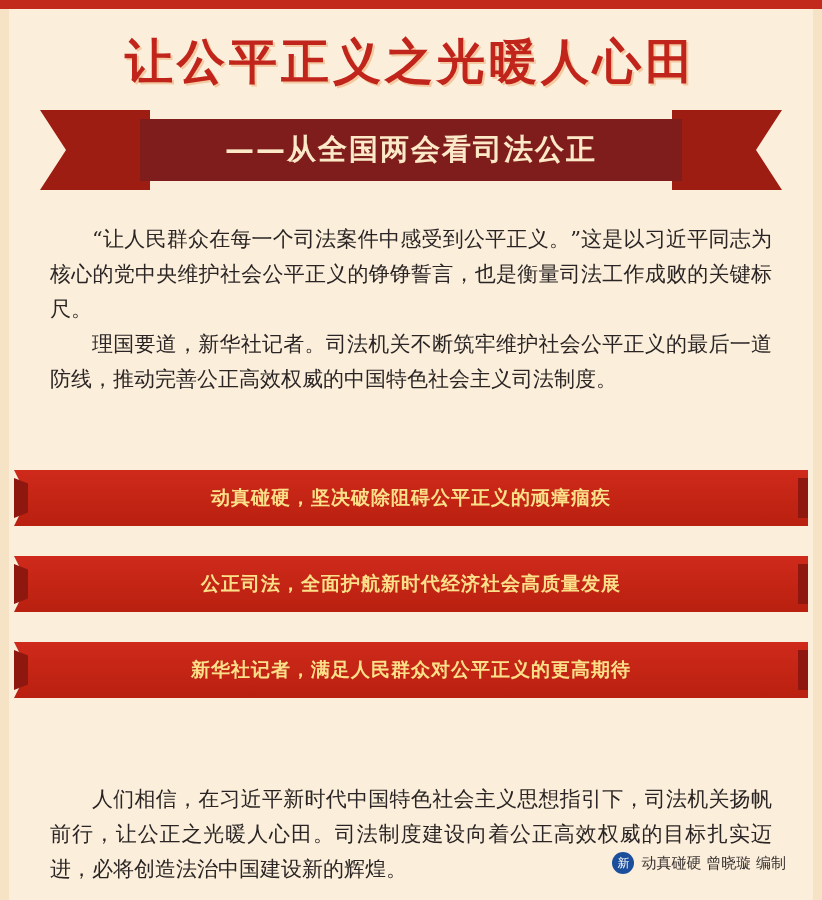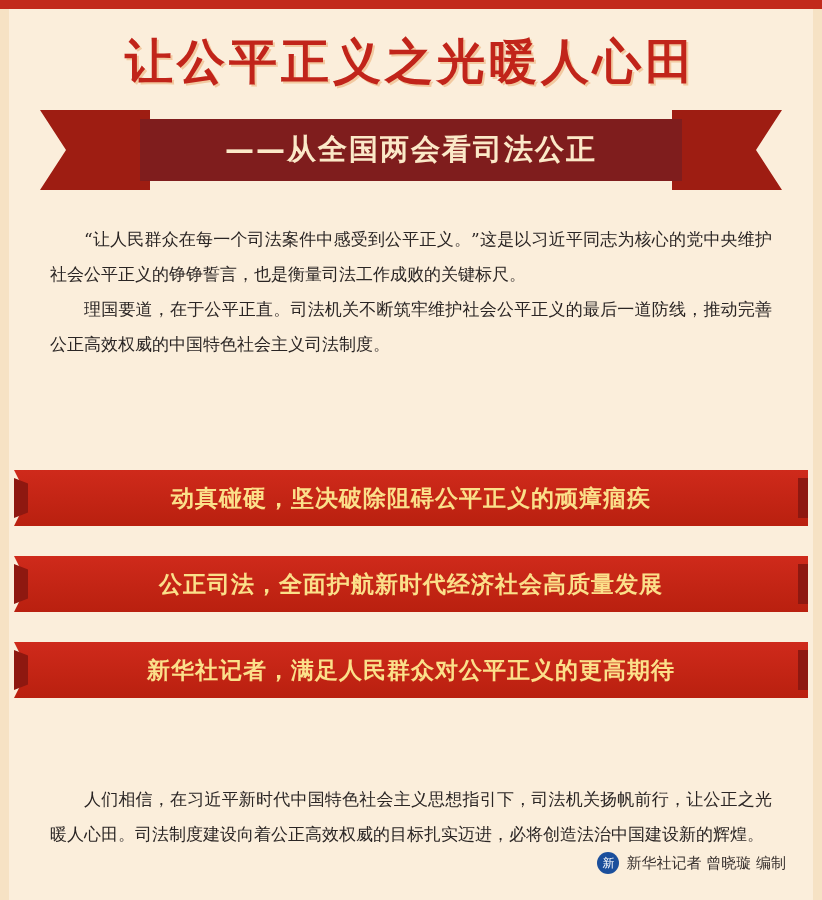--- a/index.html
+++ b/index.html
@@ -94,21 +94,21 @@
     letter-spacing: 2px;
     color: #fbe9c8;
   }
 
   
   .para-block {
     position: absolute;
     left: 50px;
     width: 722px;
     font-family: "DejaVu Serif", serif;
-    font-size: 17px;
+    font-size: 21px;
     line-height: 35px;
     color: #2a2524;
     text-align: justify;
   }
   .para-block p {
     margin: 0;
     text-indent: 2em;
   }
   #intro { top: 222px; }
   #closing { top: 740px; margin-top: 42px; }
@@ -144,21 +144,21 @@
     background: #8e1810;
   }
   .bar-text {
     position: absolute;
     inset: 0;
     display: flex;
     align-items: center;
     justify-content: center;
     font-family: "DejaVu Sans", sans-serif;
     font-weight: bold;
-    font-size: 23px;
+    font-size: 19px;
     letter-spacing: 1px;
     color: #fbe08a;
   }
   #bar1 { top: 470px; }
   #bar2 { top: 556px; text-align: right; }
   #bar3 { top: 642px; }
 
   
   .credit {
     position: absolute;
@@ -198,21 +198,21 @@
   <div class="ribbon-wrap">
     <div class="tail left"></div>
     <div class="tail right"></div>
     <div class="ribbon-center">
       <span class="ribbon-text">——从全国两会看司法公正</span>
     </div>
   </div>
 
   <div class="para-block" id="intro">
     <p>“让人民群众在每一个司法案件中感受到公平正义。”这是以习近平同志为核心的党中央维护社会公平正义的铮铮誓言，也是衡量司法工作成败的关键标尺。</p>
-    <p>理国要道，在于公平正直。司法机关不断筑牢维护社会公平正义的最后一道防线，推动完善公正高效权威的中国特色社会主义司法制度。</p>
+    <p>理国要道，新华社记者。司法机关不断筑牢维护社会公平正义的最后一道防线，推动完善公正高效权威的中国特色社会主义司法制度。</p>
   </div>
 
   <div class="bar" id="bar1">
     <div class="bar-shape"></div>
     <div class="bar-fold-left"></div>
     <div class="bar-fold-right"></div>
     <div class="bar-text">动真碰硬，坚决破除阻碍公平正义的顽瘴痼疾</div>
   </div>
 
   <div class="bar" id="bar2">
@@ -228,16 +228,16 @@
     <div class="bar-fold-right"></div>
     <div class="bar-text">新华社记者，满足人民群众对公平正义的更高期待</div>
   </div>
 
   <div class="para-block" id="closing">
     <p>人们相信，在习近平新时代中国特色社会主义思想指引下，司法机关扬帆前行，让公正之光暖人心田。司法制度建设向着公正高效权威的目标扎实迈进，必将创造法治中国建设新的辉煌。</p>
   </div>
 
   <div class="credit">
     <span class="credit-logo">新</span>
-    <span>新华社记者 曾晓璇 编制</span>
+    <span>动真碰硬 曾晓璇 编制</span>
   </div>
 
 </div>
 
 </body></html>

